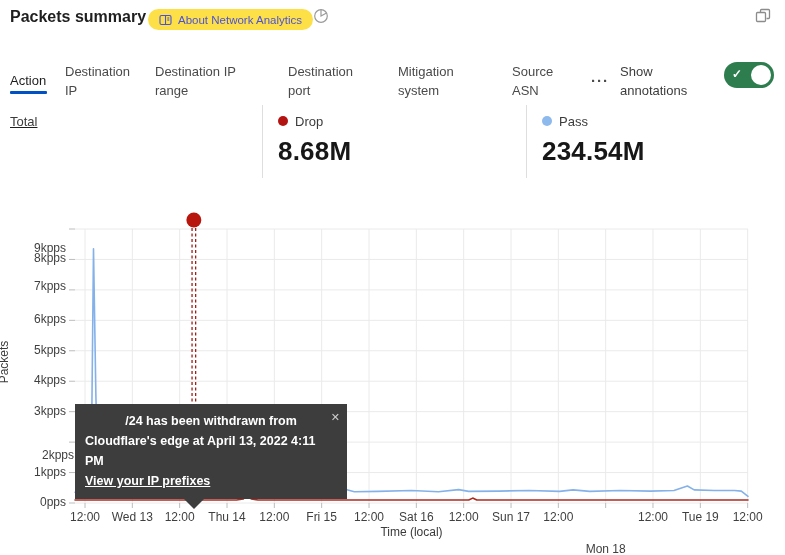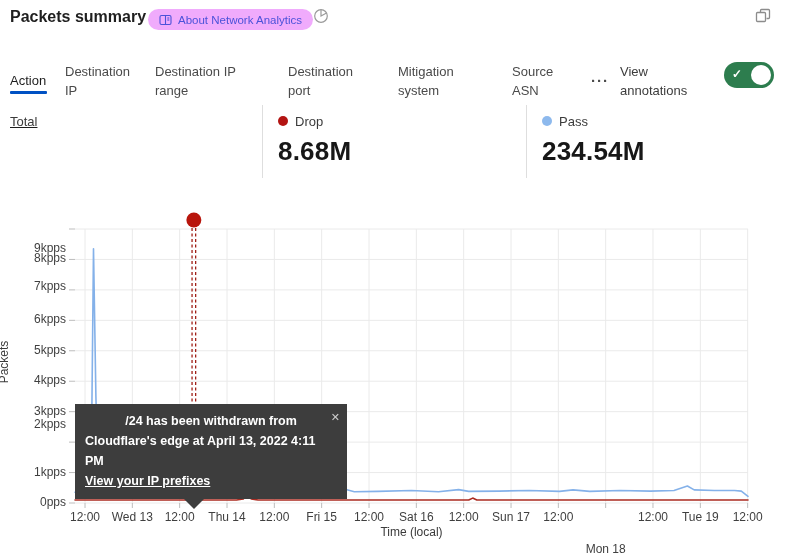--- a/index.html
+++ b/index.html
@@ -5,21 +5,21 @@
   html,body{margin:0;padding:0;}
   body{
     width:785px;height:555px;position:relative;background:#ffffff;
     font-family:"Liberation Sans", sans-serif;color:#1d1d1d;overflow:hidden;
     -webkit-font-smoothing:antialiased;
   }
   
   .hdr-title{position:absolute;left:10px;top:8px;font-size:16px;font-weight:700;color:#1f1f1f;}
   .badge{
     position:absolute;left:148px;top:9px;height:21px;display:flex;align-items:center;gap:6px;
-    background:#f0abfc;border-radius:11px;padding:0 11px;color:#4b52d9;font-size:11.5px;cursor:pointer;
+    background:#fde047;border-radius:11px;padding:0 11px;color:#4b52d9;font-size:11.5px;cursor:pointer;
   }
   .badge svg{display:block;}
   .pie-icon{position:absolute;left:313px;top:8px;color:#9a9a9a;cursor:pointer;}
   .overlap-icon{position:absolute;right:14px;top:8px;color:#8c8c8c;cursor:pointer;}
   
   .tabs{position:absolute;left:0;top:44px;width:785px;height:52px;margin-top:16px;}
   .tab{position:absolute;top:2px;font-size:13px;line-height:19px;color:#4a4a4a;cursor:pointer;}
   .tab.active{color:#1d1d1d;top:11px;}
   .tab-underline{position:absolute;left:10px;top:31px;width:37px;height:3px;background:#0051c3;border-radius:1px;}
   .tab.t0{left:10px;}
@@ -101,21 +101,21 @@
 
 <div class="tabs">
   <div class="tab t0 active">Action</div>
   <div class="tab-underline"></div>
   <div class="tab t1">Destination IP</div>
   <div class="tab t2">Destination IP range</div>
   <div class="tab t3">Destination port</div>
   <div class="tab t4">Mitigation system</div>
   <div class="tab t5">Source ASN</div>
   <div class="more-dots">···</div>
-  <div class="show-ann">View annotations</div>
+  <div class="show-ann">Show annotations</div>
   <div class="toggle">
     <span class="check">✓</span>
     <span class="knob"></span>
   </div>
 </div>
 
 <div class="stats">
   <div class="stat-divider sd1"></div>
   <div class="stat-divider sd2"></div>
 
@@ -203,21 +203,21 @@
 
   <div class="y-axis-label">Packets</div>
   <div id="yticks">
       <div class="ytick" style="top: 26px; margin-top: 20px;">9kpps</div>
       <div class="ytick" style="top: 56.4444px;">8kpps</div>
       <div class="ytick" style="top: 84px;">7kpps</div>
       <div class="ytick" style="top: 117.333px;">6kpps</div>
       <div class="ytick" style="top: 147.778px;">5kpps</div>
       <div class="ytick" style="top: 178.222px;">4kpps</div>
       <div class="ytick" style="top: 208.667px;">3kpps</div>
-      <div class="ytick" style="top: 222px;">2kpps</div>
+      <div class="ytick" style="top: 253px; padding-left: 8px;">2kpps</div>
       <div class="ytick" style="top: 269.556px;">1kpps</div>
       <div class="ytick" style="top: 300px;">0pps</div>
     </div>
   <div id="xticks">
       <div class="xtick" style="left: 55.0277px; top: 315px;">12:00</div>
       <div class="xtick" style="left: 102.34px; top: 315px;">Wed 13</div>
       <div class="xtick" style="left: 149.651px; top: 315px;">12:00</div>
       <div class="xtick" style="left: 197.031px; top: 315px;">Thu 14</div>
       <div class="xtick" style="left: 244.343px; top: 315px;">12:00</div>
       <div class="xtick" style="left: 291.654px; top: 315px;">Fri 15</div>

